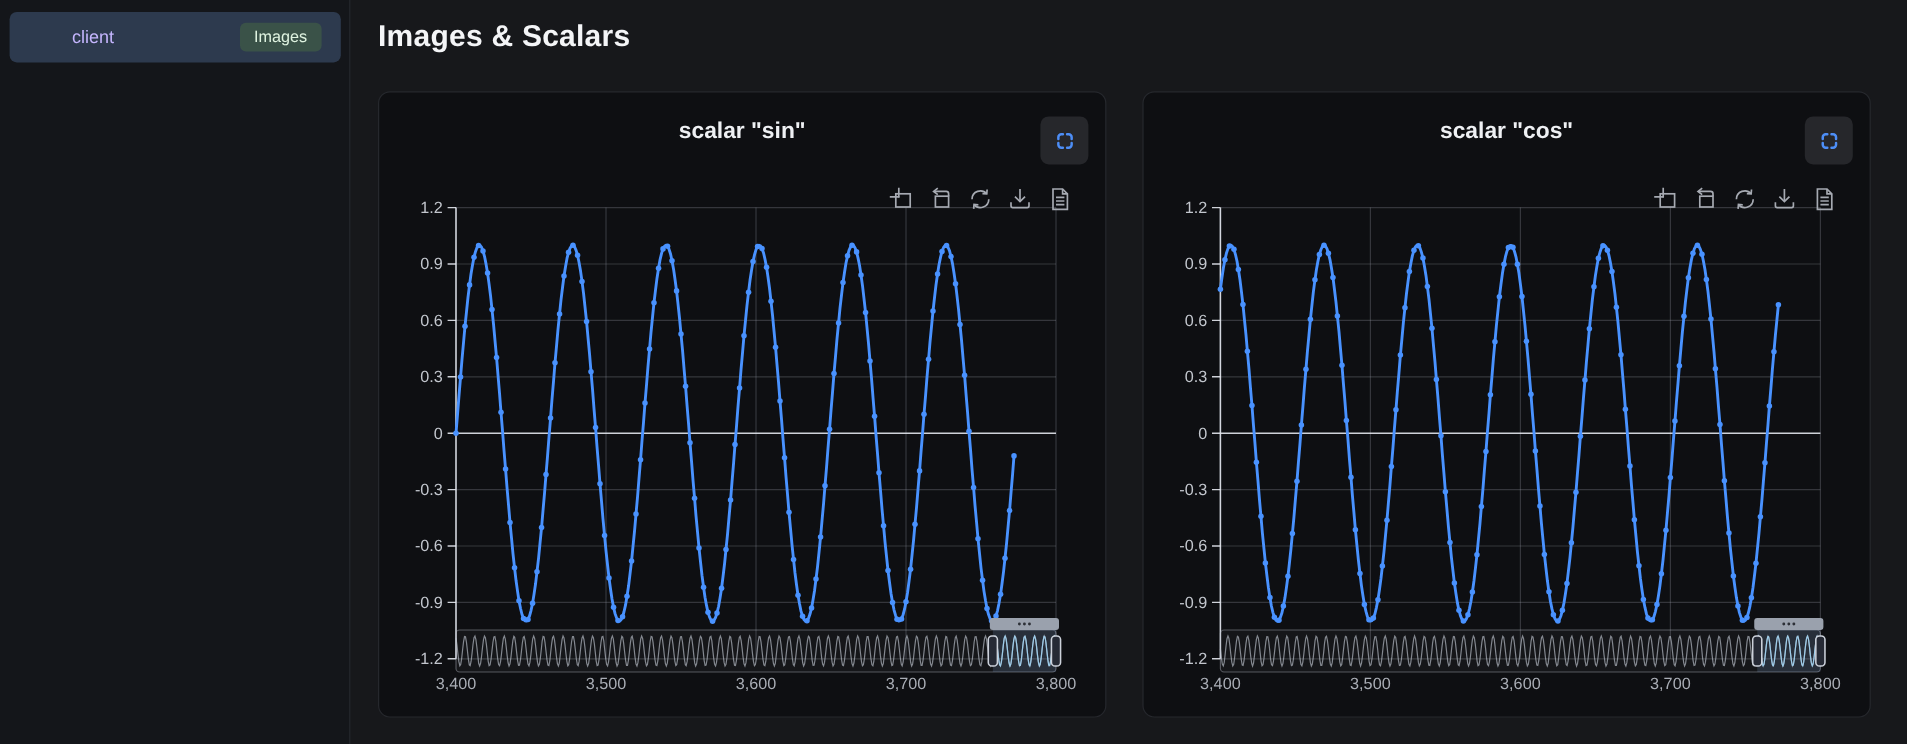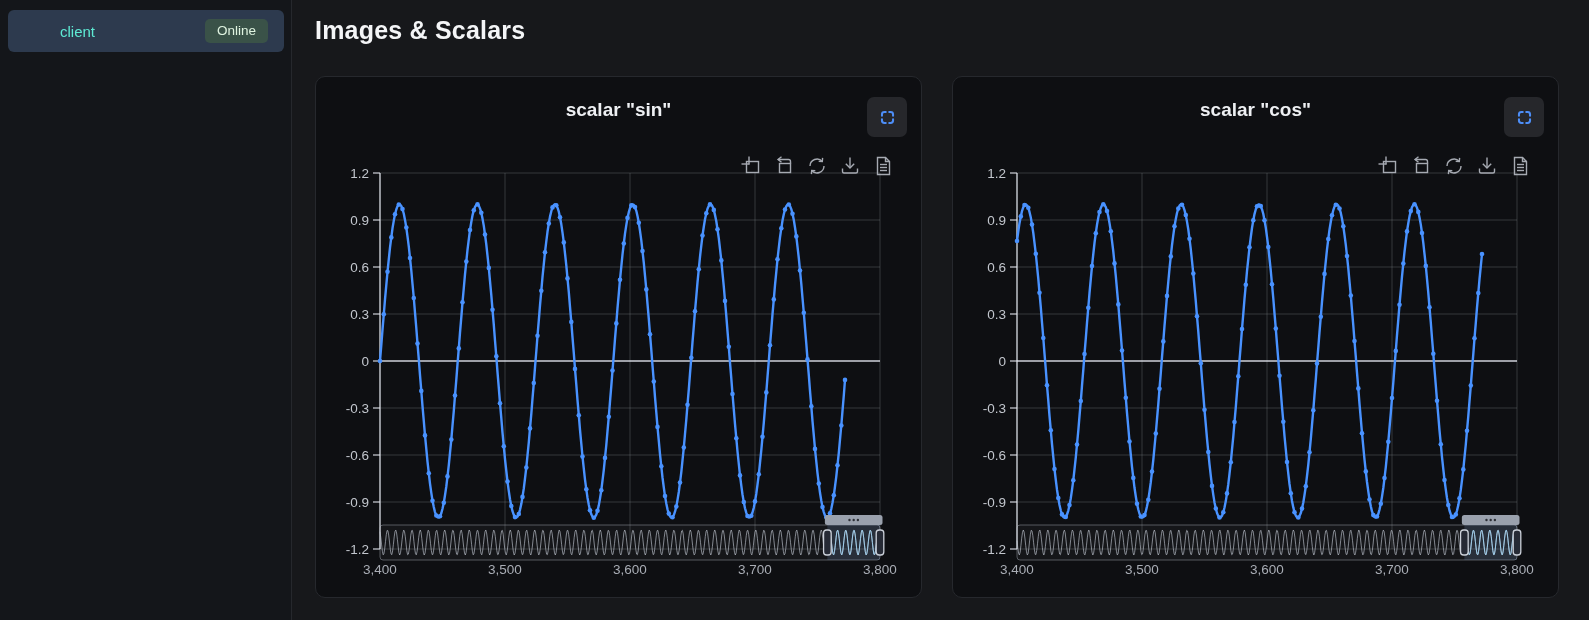--- a/index.html
+++ b/index.html
@@ -14,21 +14,21 @@
   .sidebar {
     position:absolute; left:0; top:0; width:292px; height:620px;
     background:#14161a; border-right:1px solid #26282d;
   }
   .sidebar-item {
     position:absolute; left:8px; top:10px; width:276px; height:42px;
     background:#2d3a4e; border-radius:6px;
     display:flex; align-items:center;
     padding:0 16px 0 52px; cursor:pointer;
   }
-  .sidebar-item-label { font-size:15px; color:#5eead4; }
+  .sidebar-item-label { font-size:15px; color:#c4b5fd; }
   .status-badge {
     margin-left:auto; background:#3a5248; color:#dff3e0;
     font-size:13.5px; padding:5px 12px; border-radius:5px; line-height:1;
   }
   
   .main { position:absolute; left:292px; top:0; right:0; bottom:0; padding:12px 0 17px 23px; }
   h1.page-title {
     margin:0 0 28px 0; font-size:25px; font-weight:700; color:#f4f5f7;
     line-height:36px; letter-spacing:.2px;
   }
@@ -56,21 +56,21 @@
   .tb-btn svg { stroke:#a6aab2; fill:none; stroke-width:1.4; }
   .plot { position:absolute; left:0; top:0; }
   svg text { font-family:"Liberation Sans", sans-serif; }
 </style>
 </head>
 <body>
 
 <aside class="sidebar">
   <div class="sidebar-item">
     <span class="sidebar-item-label">client</span>
-    <span class="status-badge">Online</span>
+    <span class="status-badge">Images</span>
   </div>
 </aside>
 
 <main class="main">
   <h1 class="page-title">Images &amp; Scalars</h1>
 
   <div class="cards">
 
     <section class="card">
       <div class="card-title">scalar "sin"</div>

